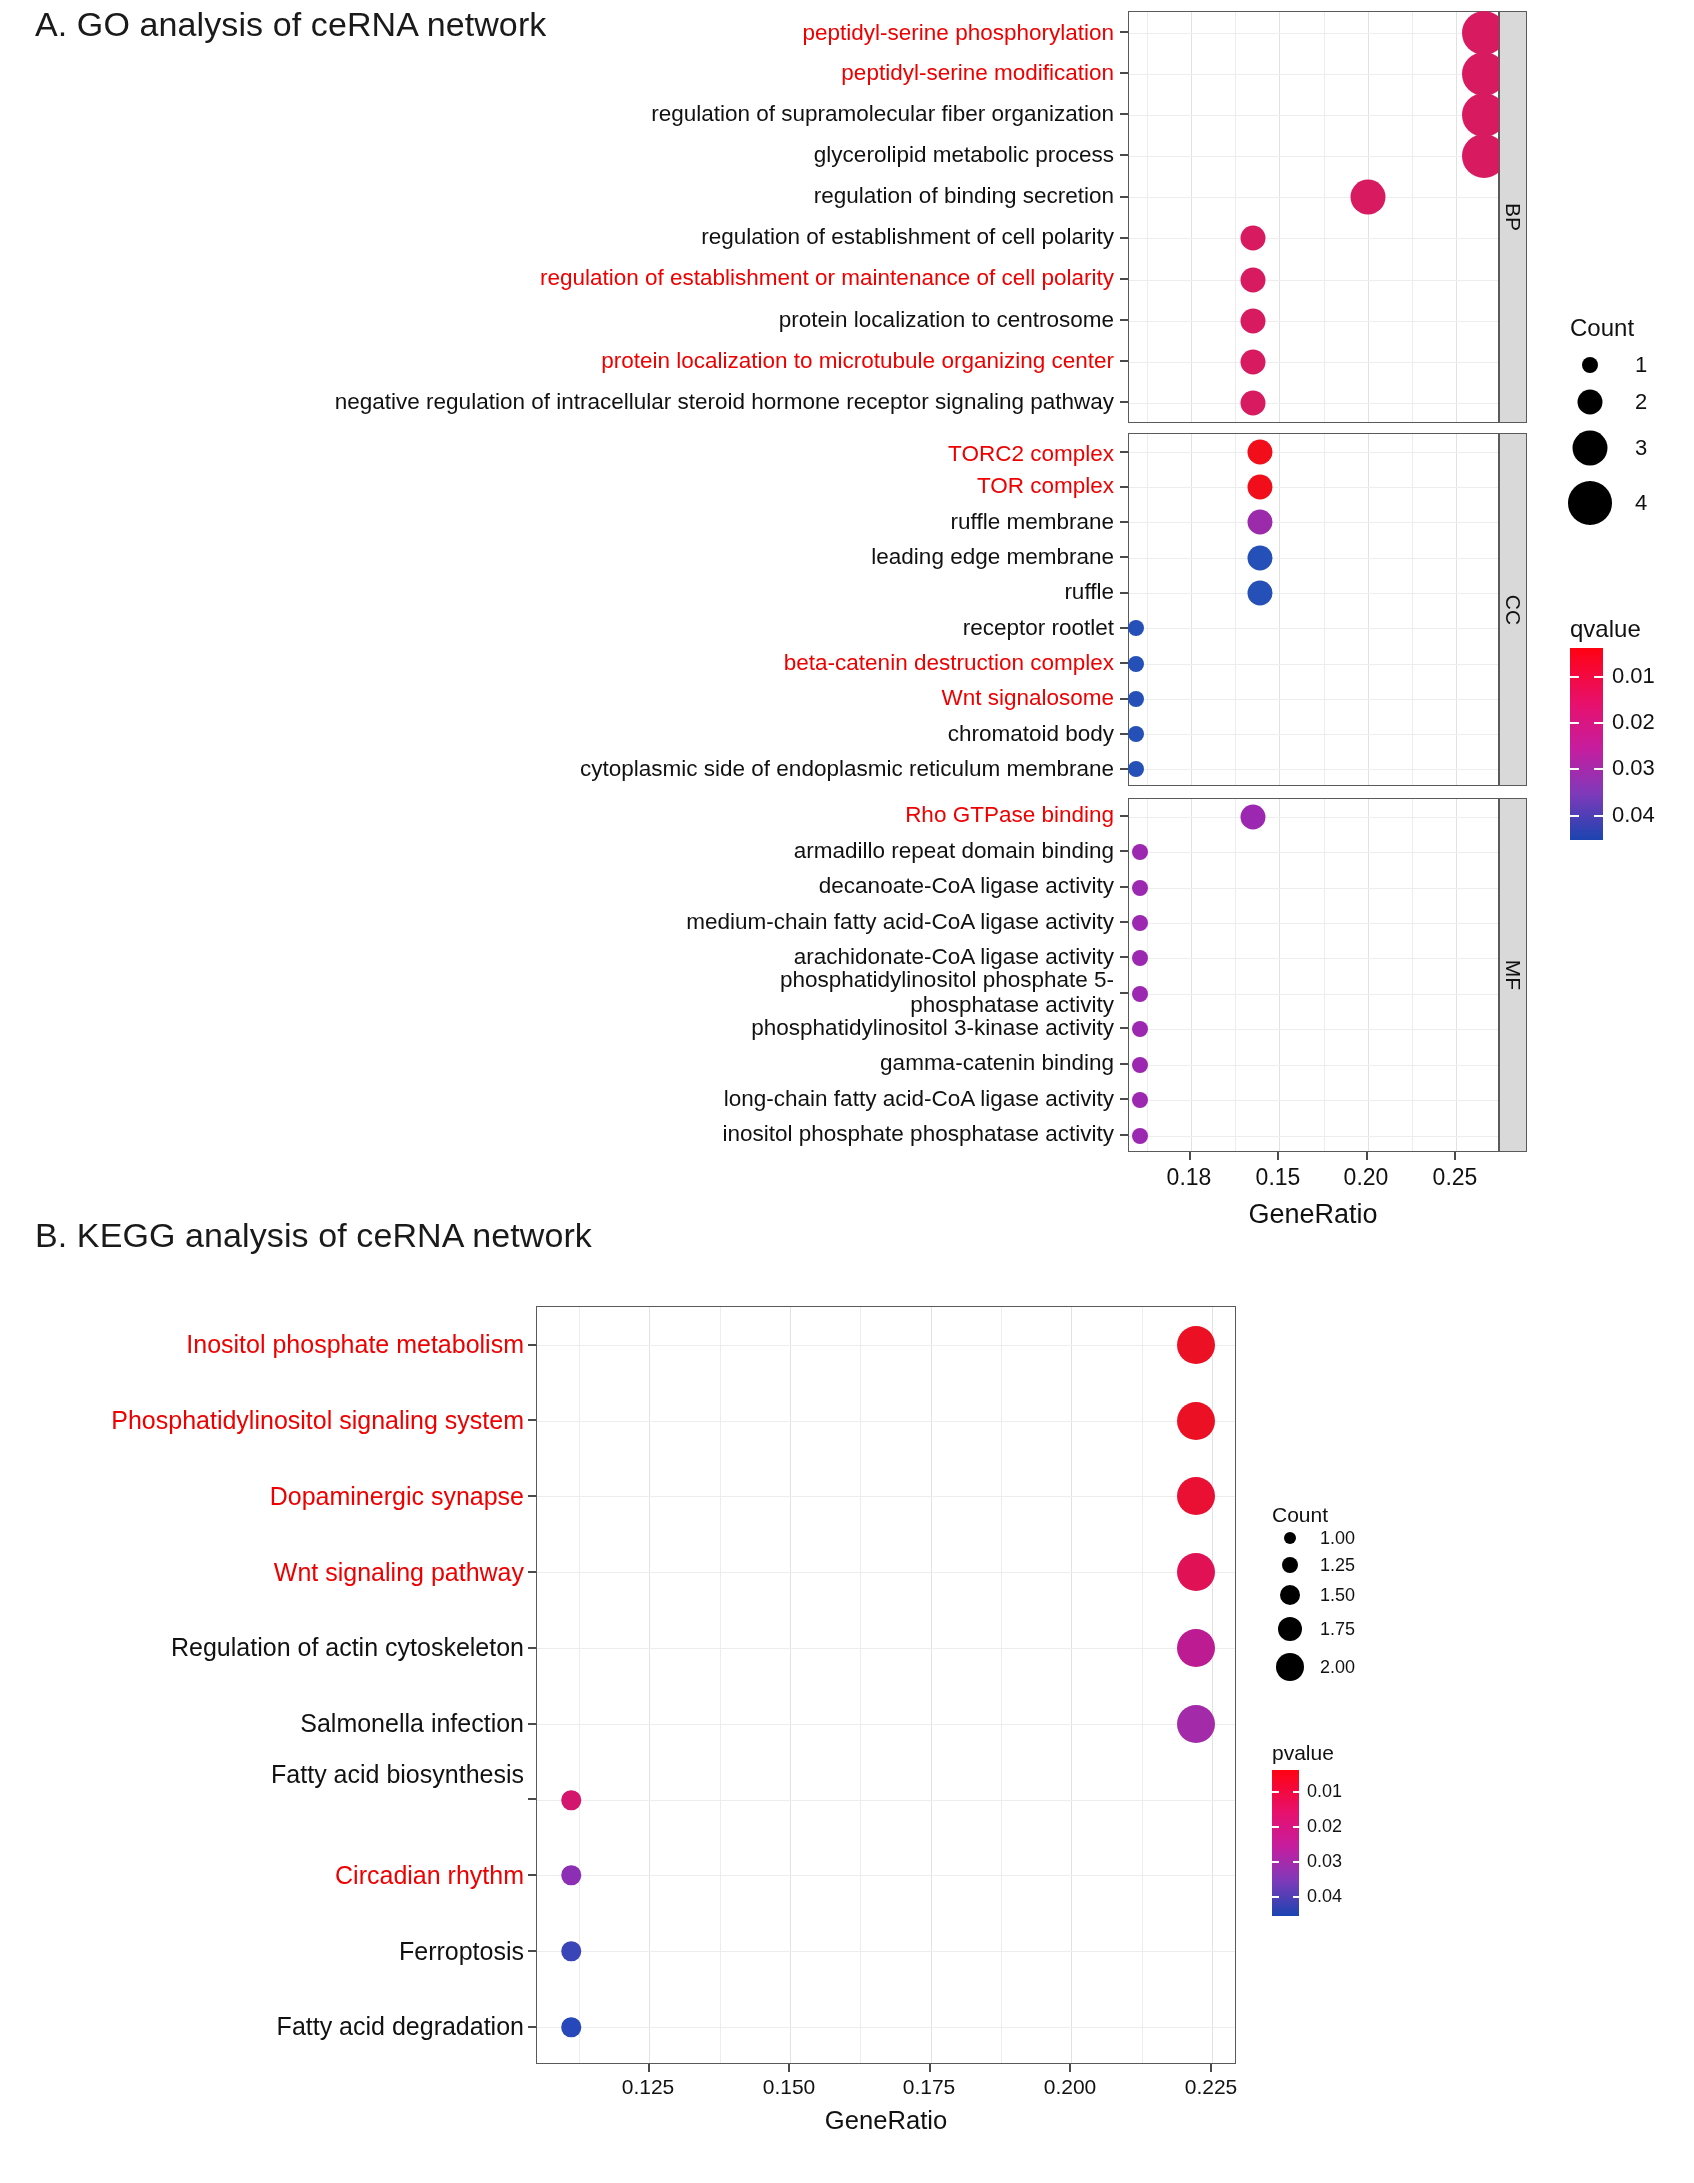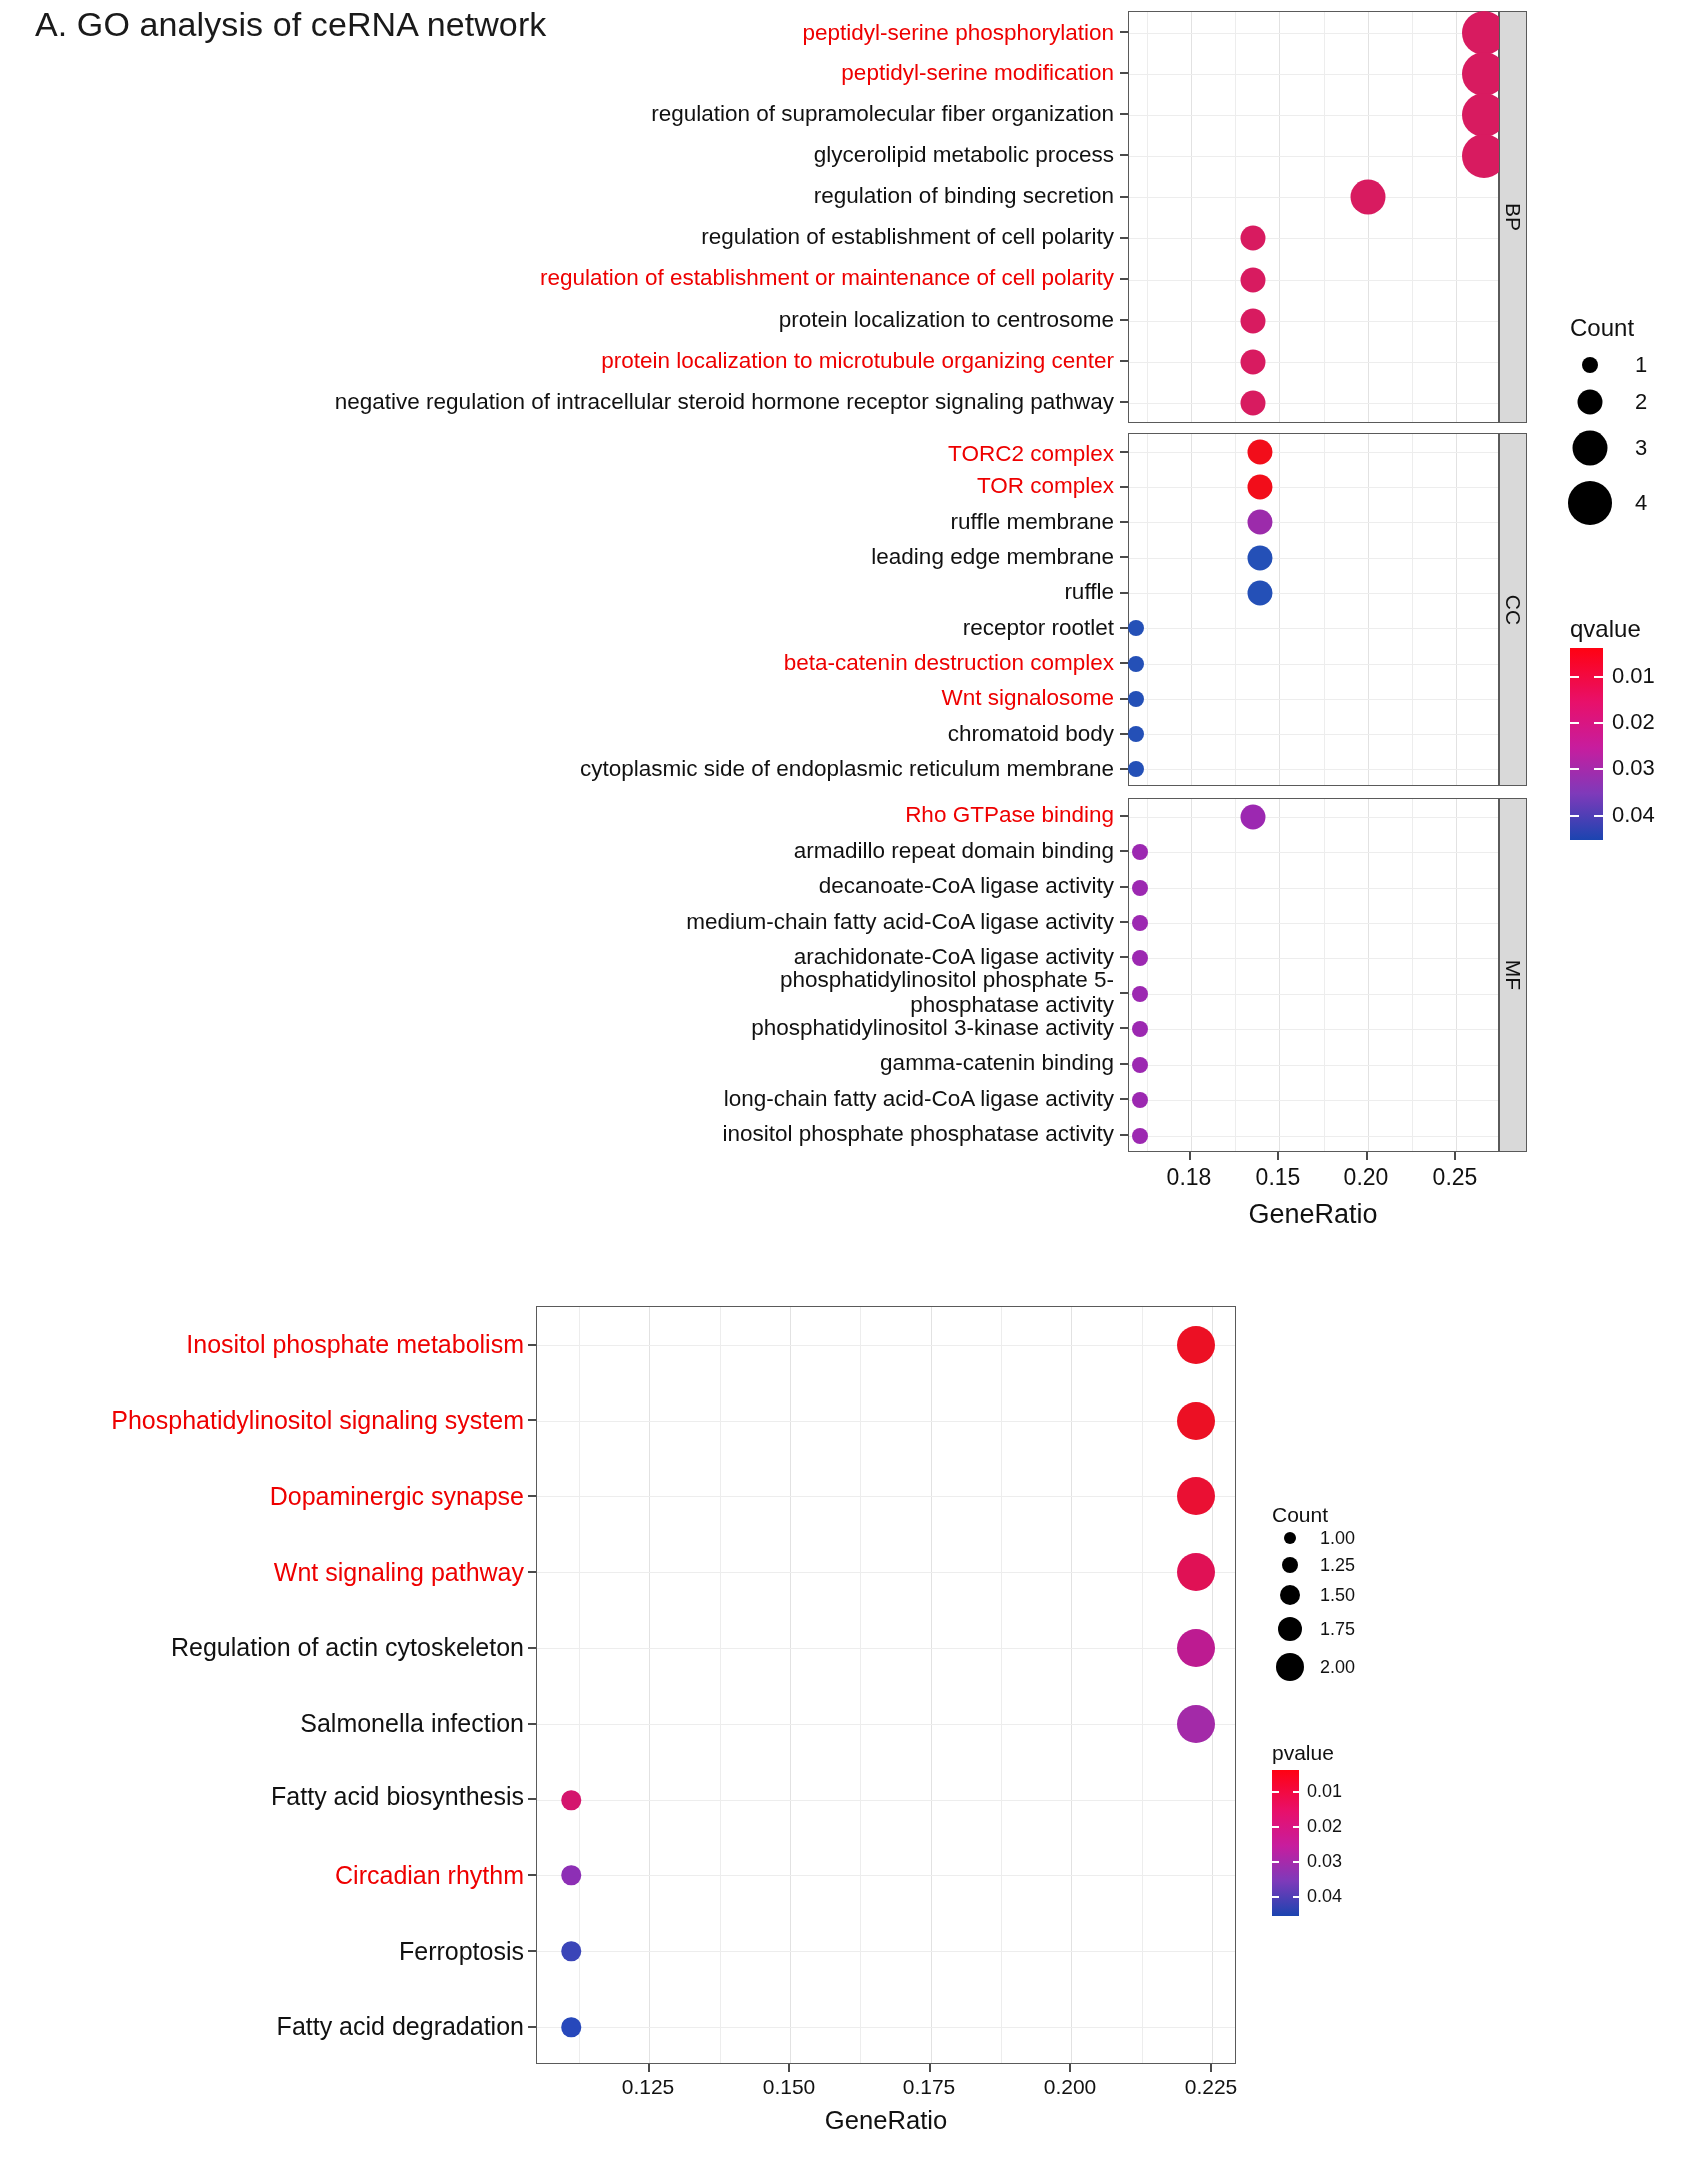--- a/index.html
+++ b/index.html
@@ -248,20 +248,21 @@
       <div class="cb-tick" style="left:1570px;top:768px;"></div>
       <div class="cb-tick" style="left:1594px;top:768px;"></div>
       <div class="cb-lab" style="left:1612px;top:768px;">0.03</div>
       <div class="cb-tick" style="left:1570px;top:815px;"></div>
       <div class="cb-tick" style="left:1594px;top:815px;"></div>
       <div class="cb-lab" style="left:1612px;top:815px;">0.04</div>
     </div>
 </div>
 
 <div id="kegg-wrap">
+  <div class="panel-title" style="left:35px;top:3.7px;">B. KEGG analysis of ceRNA network</div>
 
   <div id="kegg-plot">
       <div class="gridv" style="left:42px;"></div>
       <div class="gridv major" style="left:112px;"></div>
       <div class="gridv" style="left:183px;"></div>
       <div class="gridv major" style="left:253px;"></div>
       <div class="gridv" style="left:323px;"></div>
       <div class="gridv major" style="left:394px;"></div>
       <div class="gridv" style="left:464px;"></div>
       <div class="gridv major" style="left:534px;"></div>
@@ -295,21 +296,21 @@
       <div class="klab red" style="top:208px;right:1171px;">Phosphatidylinositol signaling system</div>
       <div class="tick" style="left:528px;top:283px;"></div>
       <div class="klab red" style="top:284px;right:1171px;">Dopaminergic synapse</div>
       <div class="tick" style="left:528px;top:359px;"></div>
       <div class="klab red" style="top:360px;right:1171px;">Wnt signaling pathway</div>
       <div class="tick" style="left:528px;top:435px;"></div>
       <div class="klab" style="top:435px;right:1171px;">Regulation of actin cytoskeleton</div>
       <div class="tick" style="left:528px;top:511px;"></div>
       <div class="klab" style="top:511px;right:1171px;">Salmonella infection</div>
       <div class="tick" style="left:528px;top:586px;"></div>
-      <div class="klab" style="top:584px;right:1171px;">Fatty acid biosynthesis</div>
+      <div class="klab" style="top:562px;right:1171px;">Fatty acid biosynthesis</div>
       <div class="tick" style="left:528px;top:662px;"></div>
       <div class="klab red" style="top:663px;right:1171px;">Circadian rhythm</div>
       <div class="tick" style="left:528px;top:738px;"></div>
       <div class="klab" style="top:739px;right:1171px;">Ferroptosis</div>
       <div class="tick" style="left:528px;top:814px;"></div>
       <div class="klab" style="top:814px;right:1171px;">Fatty acid degradation</div>
     </div>
   <div id="kegg-xaxis">
       <div class="xtick" style="left:648px;top:852px;"></div>
       <div class="xaxis-lab" style="left:648px;top:863px;font-size:21px;">0.125</div>

